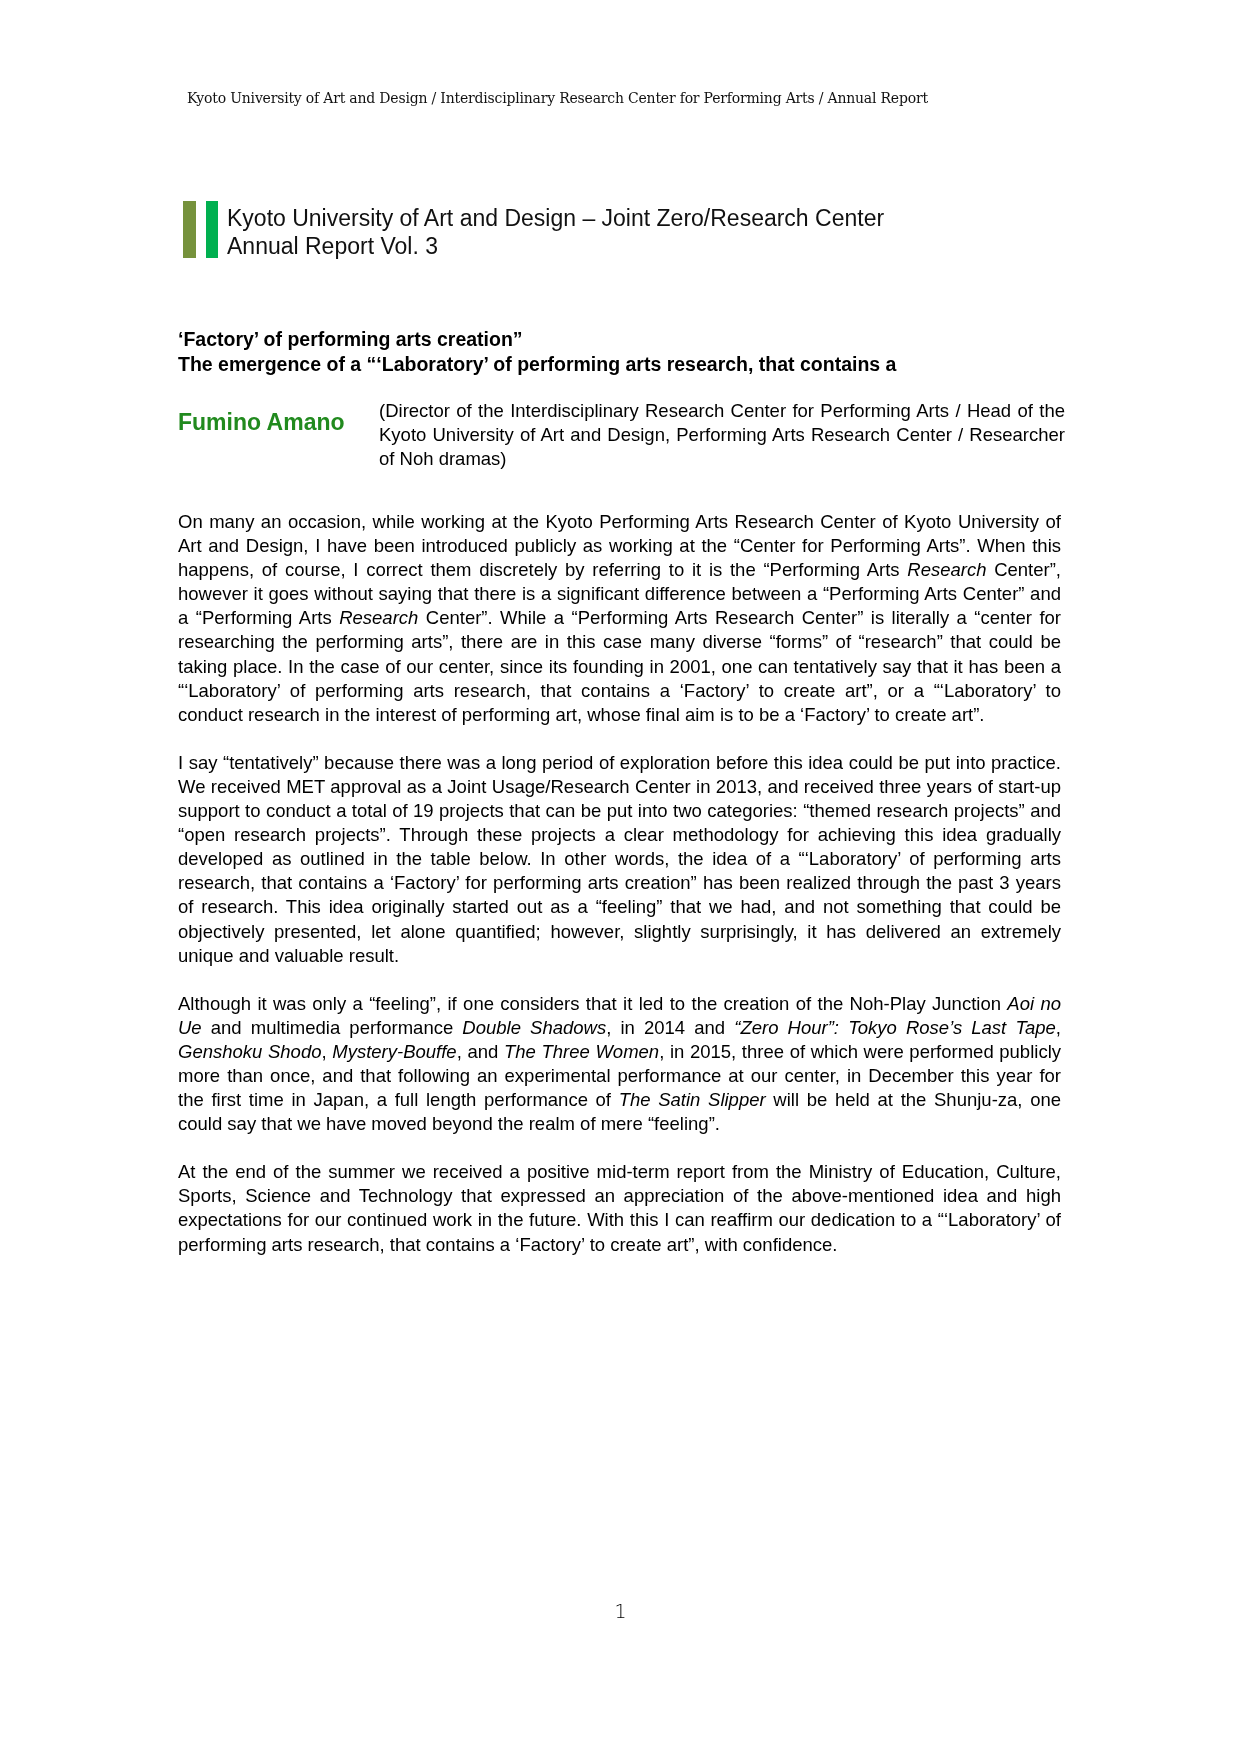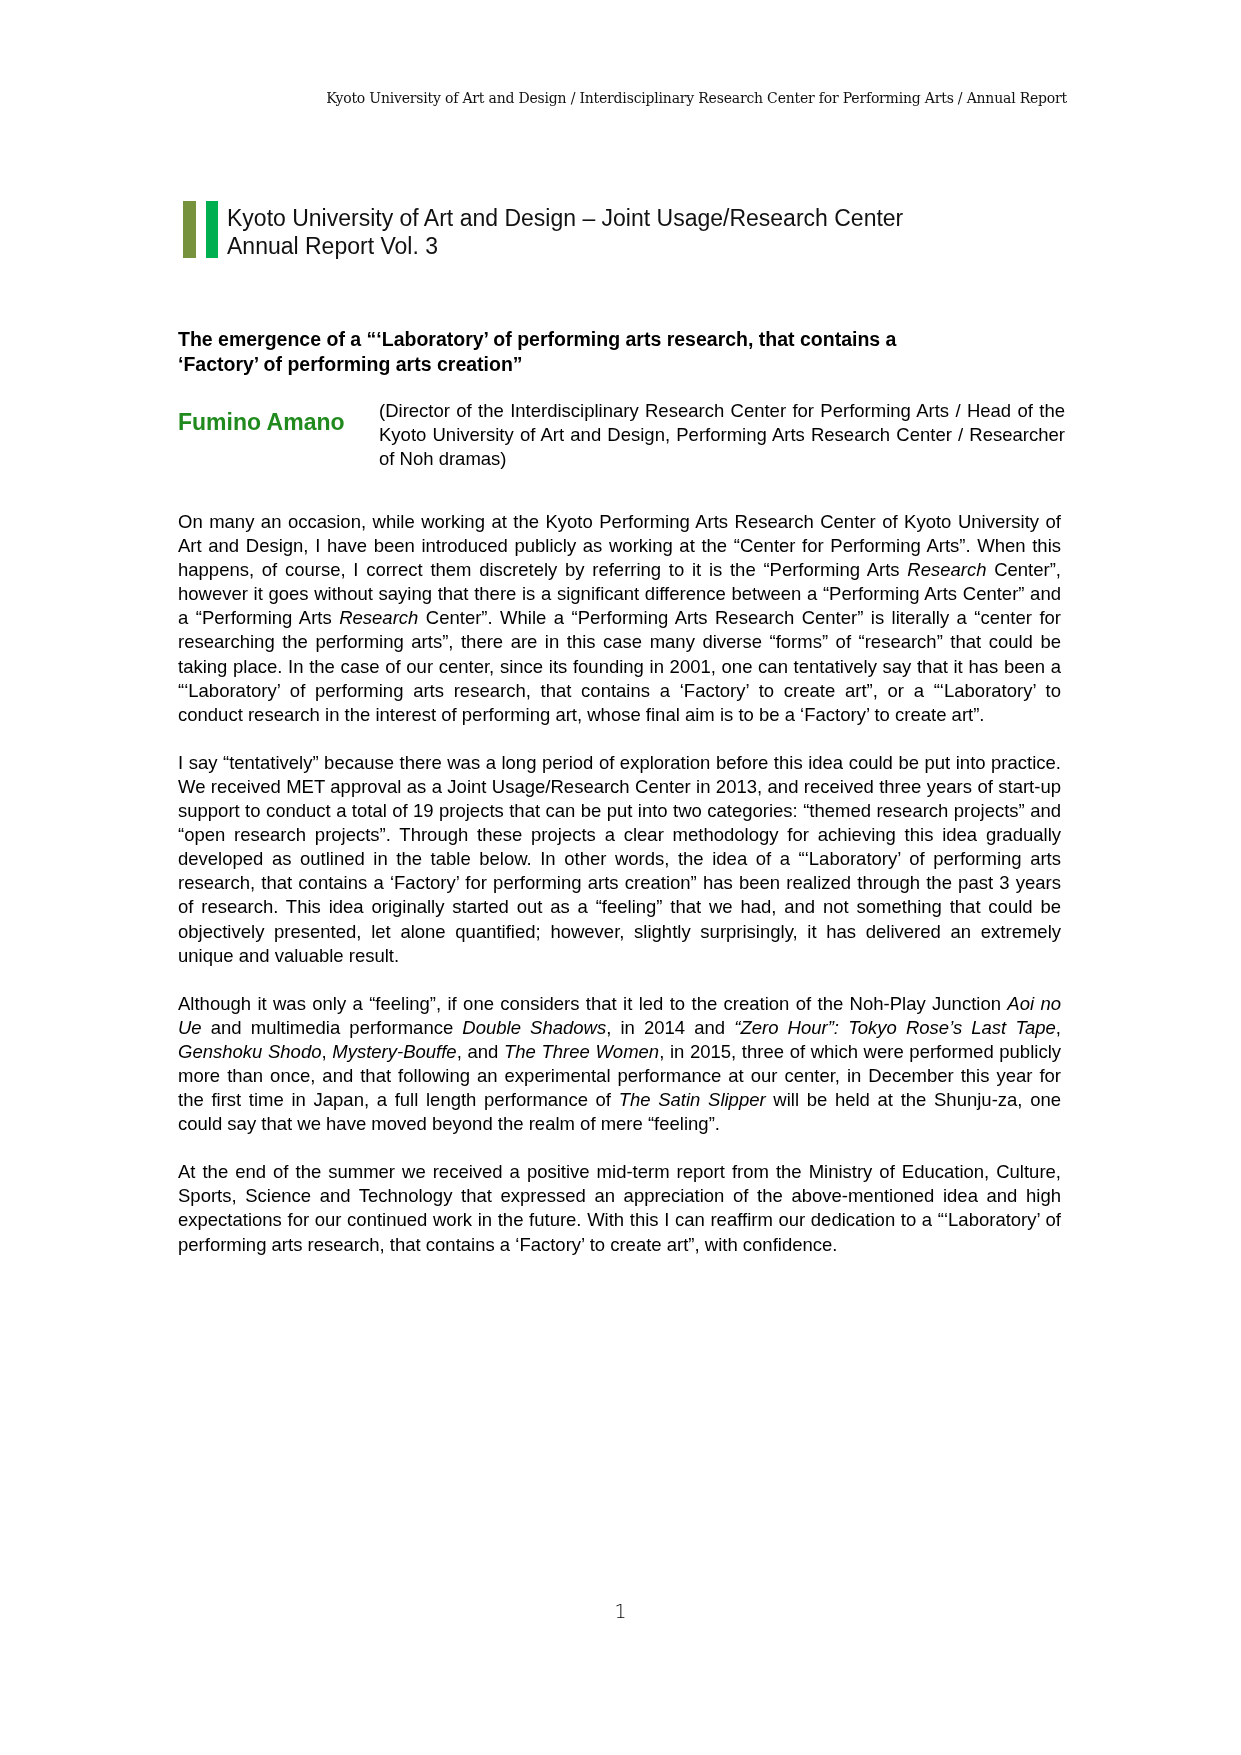--- a/index.html
+++ b/index.html
@@ -1,21 +1,20 @@
 <!DOCTYPE html>
 <html><head>
 <meta charset="utf-8">
 <style>
   html, body { margin:0; padding:0; background:#ffffff; }
   body { width:1241px; height:1755px; position:relative; overflow:hidden; color:#000; }
   .running-header {
     position:absolute; top:90px; left:187px; width:880px;
     font-family:"DejaVu Serif","Liberation Serif",serif; font-size:14px; letter-spacing:-0.2px; color:#111;
     white-space:nowrap;
-    text-align:right;
   }
   .title-block { position:absolute; top:201px; left:183px; height:57px; }
   .bar { position:absolute; top:0; width:13px; height:57px; }
   .bar.olive { left:0; background:#76923c; }
   .bar.green { left:23px; width:12px; background:#00b050; }
   .report-title {
     position:absolute; top:204px; left:227px; width:820px;
     font-family:"Liberation Sans",sans-serif; font-size:23px; line-height:28px; color:#111;
   }
   .article-title {
@@ -44,27 +43,27 @@
 </head>
 <body>
 
 <div class="running-header">Kyoto University of Art and Design / Interdisciplinary Research Center for Performing Arts / Annual Report</div>
 
 <div class="title-block">
   <div class="bar olive"></div>
   <div class="bar green"></div>
 </div>
 <div class="report-title">
-  <div>Kyoto University of Art and Design – Joint Usage/Research Center</div>
+  <div>Kyoto University of Art and Design – Joint Zero/Research Center</div>
   <div>Annual Report Vol. 3</div>
 </div>
 
 <div class="article-title">
+  <div>‘Factory’ of performing arts creation”</div>
   <div>The emergence of a “‘Laboratory’ of performing arts research, that contains a</div>
-  <div>‘Factory’ of performing arts creation”</div>
 </div>
 
 <div class="author-name">Fumino Amano</div>
 <div class="author-role">(Director of the Interdisciplinary Research Center for Performing Arts / Head of the Kyoto University of Art and Design, Performing Arts Research Center / Researcher of Noh dramas)</div>
 
 <div class="body">
   <p><span>On many an occasion, while working at the Kyoto Performing Arts Research Center of Kyoto University of Art and Design, I have been introduced publicly as working at the “Center for Performing Arts”. When this happens, of course, I correct them discretely by referring to it is the “Performing Arts </span><i>Research</i><span> Center”, however it goes without saying that there is a significant difference between a “Performing Arts Center” and a “Performing Arts </span><i>Research</i><span> Center”. While a “Performing Arts Research Center” is literally a “center for researching the performing arts”, there are in this case many diverse “forms” of “research” that could be taking place. In the case of our center, since its founding in 2001, one can tentatively say that it has been a “‘Laboratory’ of performing arts research, that contains a ‘Factory’ to create art”, or a “‘Laboratory’ to conduct research in the interest of performing art, whose final aim is to be a ‘Factory’ to create art”.</span></p>
   <p>I say “tentatively” because there was a long period of exploration before this idea could be put into practice. We received MET approval as a Joint Usage/Research Center in 2013, and received three years of start-up support to conduct a total of 19 projects that can be put into two categories: “themed research projects” and “open research projects”. Through these projects a clear methodology for achieving this idea gradually developed as outlined in the table below. In other words, the idea of a “‘Laboratory’ of performing arts research, that contains a ‘Factory’ for performing arts creation” has been realized through the past 3 years of research. This idea originally started out as a “feeling” that we had, and not something that could be objectively presented, let alone quantified; however, slightly surprisingly, it has delivered an extremely unique and valuable result.</p>
   <p><span>Although it was only a “feeling”, if one considers that it led to the creation of the Noh-Play Junction </span><i>Aoi no Ue</i><span> and multimedia performance </span><i>Double Shadows</i><span>, in 2014 and </span><i>“Zero Hour”: Tokyo Rose’s Last Tape</i><span>, </span><i>Genshoku Shodo</i><span>, </span><i>Mystery-Bouffe</i><span>, and </span><i>The Three Women</i><span>, in 2015, three of which were performed publicly more than once, and that following an experimental performance at our center, in December this year for the first time in Japan, a full length performance of </span><i>The Satin Slipper</i><span> will be held at the Shunju-za, one could say that we have moved beyond the realm of mere “feeling”.</span></p>
   <p>At the end of the summer we received a positive mid-term report from the Ministry of Education, Culture, Sports, Science and Technology that expressed an appreciation of the above-mentioned idea and high expectations for our continued work in the future. With this I can reaffirm our dedication to a “‘Laboratory’ of performing arts research, that contains a ‘Factory’ to create art”, with confidence.</p>

